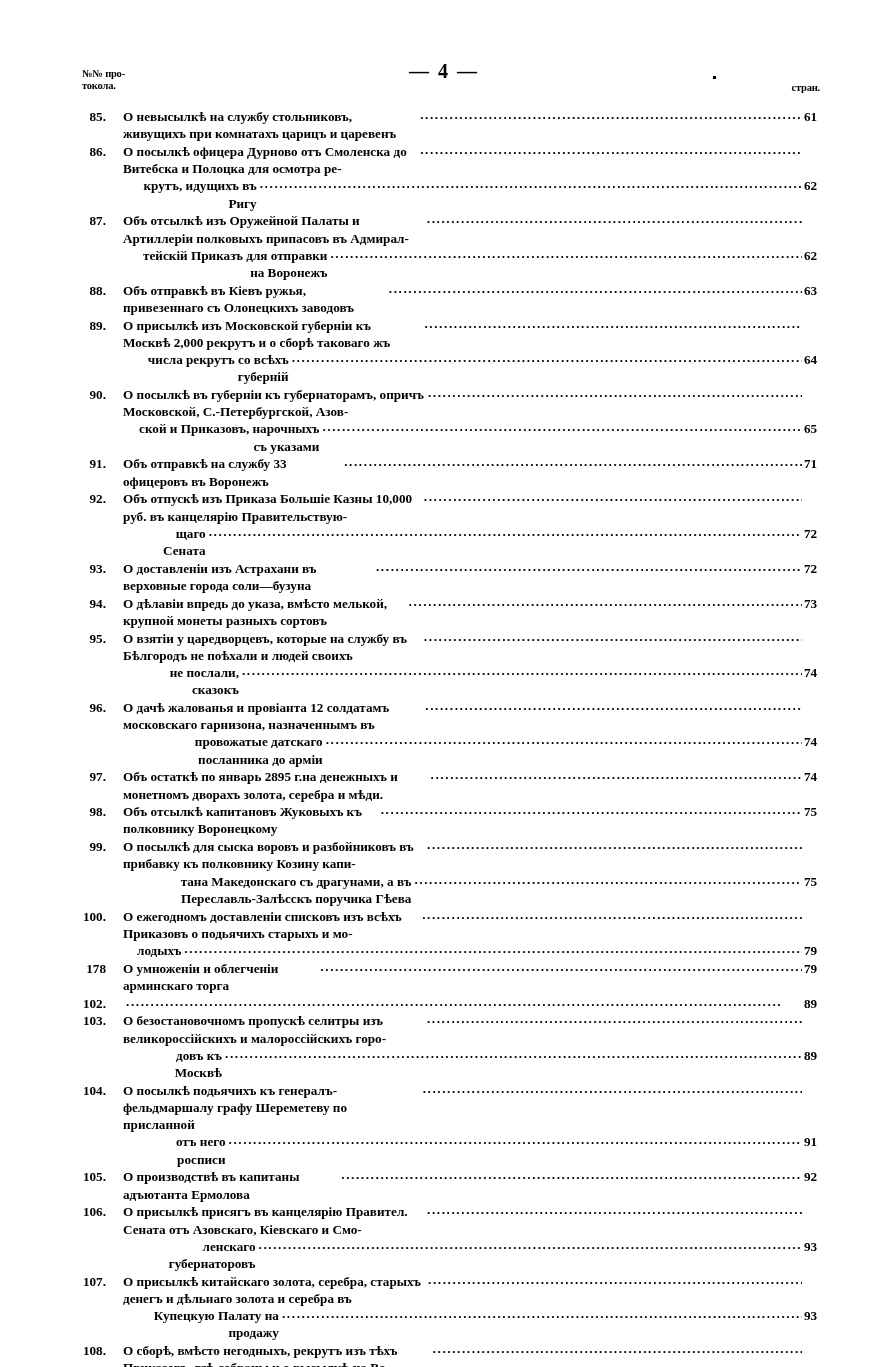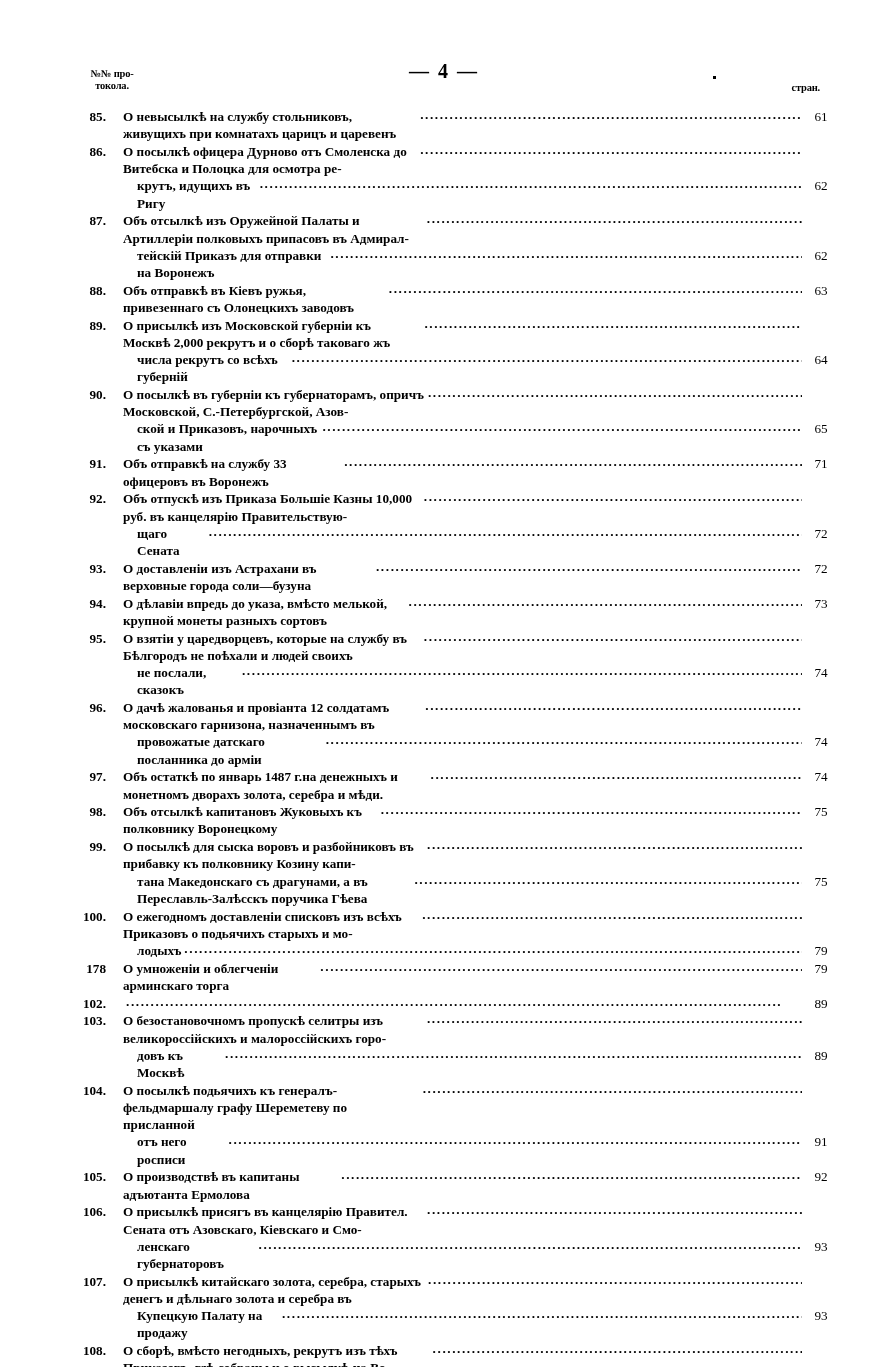--- a/index.html
+++ b/index.html
@@ -26,21 +26,20 @@
     height: 42px;
   }
   .col-head-left {
     position: absolute;
     left: 22px;
     top: 8px;
     font-size: 10.5px;
     line-height: 1.12;
     font-weight: bold;
     letter-spacing: -0.2px;
-    text-align: center;
     width: 60px;
   }
   .page-number {
     position: absolute;
     left: 0;
     right: 0;
     top: 0;
     text-align: center;
     font-size: 20px;
     font-weight: bold;
@@ -103,26 +102,27 @@
     top: -2px;
     font-weight: bold;
     letter-spacing: 1.6px;
     color: #000;
   }
   .leader::after {
     content: "......................................................................................................................................";
   }
   .pg {
     flex: 0 0 34px;
-    text-align: center;
-    font-weight: normal;
+    text-align: left;
+    font-weight: bold;
     white-space: nowrap;
   }
   .line.cont .txt {
     padding-left: 14px;
+    text-align: right;
   }
 </style>
 </head>
 <body>
 
 <div class="page">
 
   <div class="header-row">
     <div class="col-head-left">
       <div>№№ про-</div>
@@ -286,21 +286,21 @@
             <span class="txt">провожатые датскаго посланника до арміи</span>
             <span class="leader"></span>
             <span class="pg">74</span>
           </div>
         </div>
       </div>
       <div class="entry">
         <div class="num">97.</div>
         <div class="body-col">
           <div class="line">
-            <span class="txt">Объ остаткѣ по январь 1487 г.на денежныхъ и монетномъ дворахъ золота, серебра и мѣди.</span>
+            <span class="txt">Объ остаткѣ по январь 2895 г.на денежныхъ и монетномъ дворахъ золота, серебра и мѣди.</span>
             <span class="leader"></span>
             <span class="pg">74</span>
           </div>
         </div>
       </div>
       <div class="entry">
         <div class="num">98.</div>
         <div class="body-col">
           <div class="line">
             <span class="txt">Объ отсылкѣ капитановъ Жуковыхъ къ полковнику Воронецкому</span>

